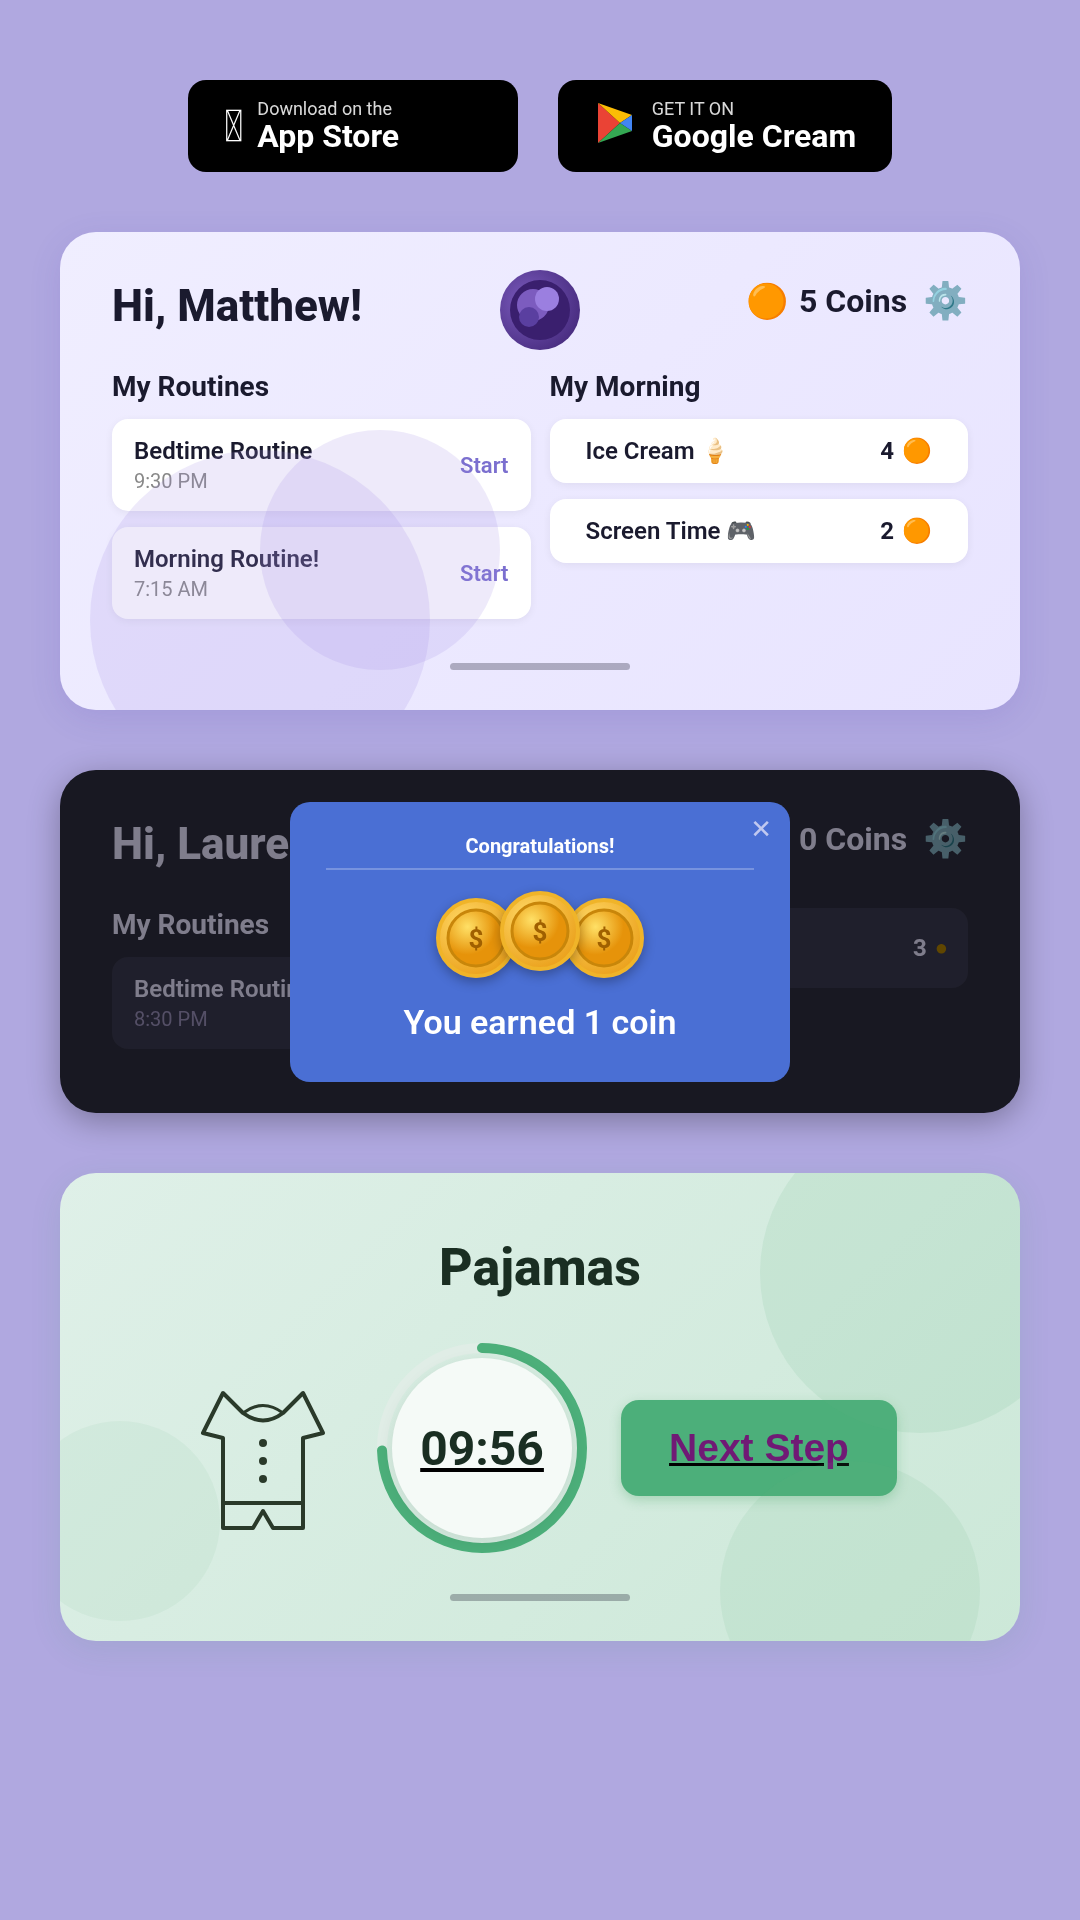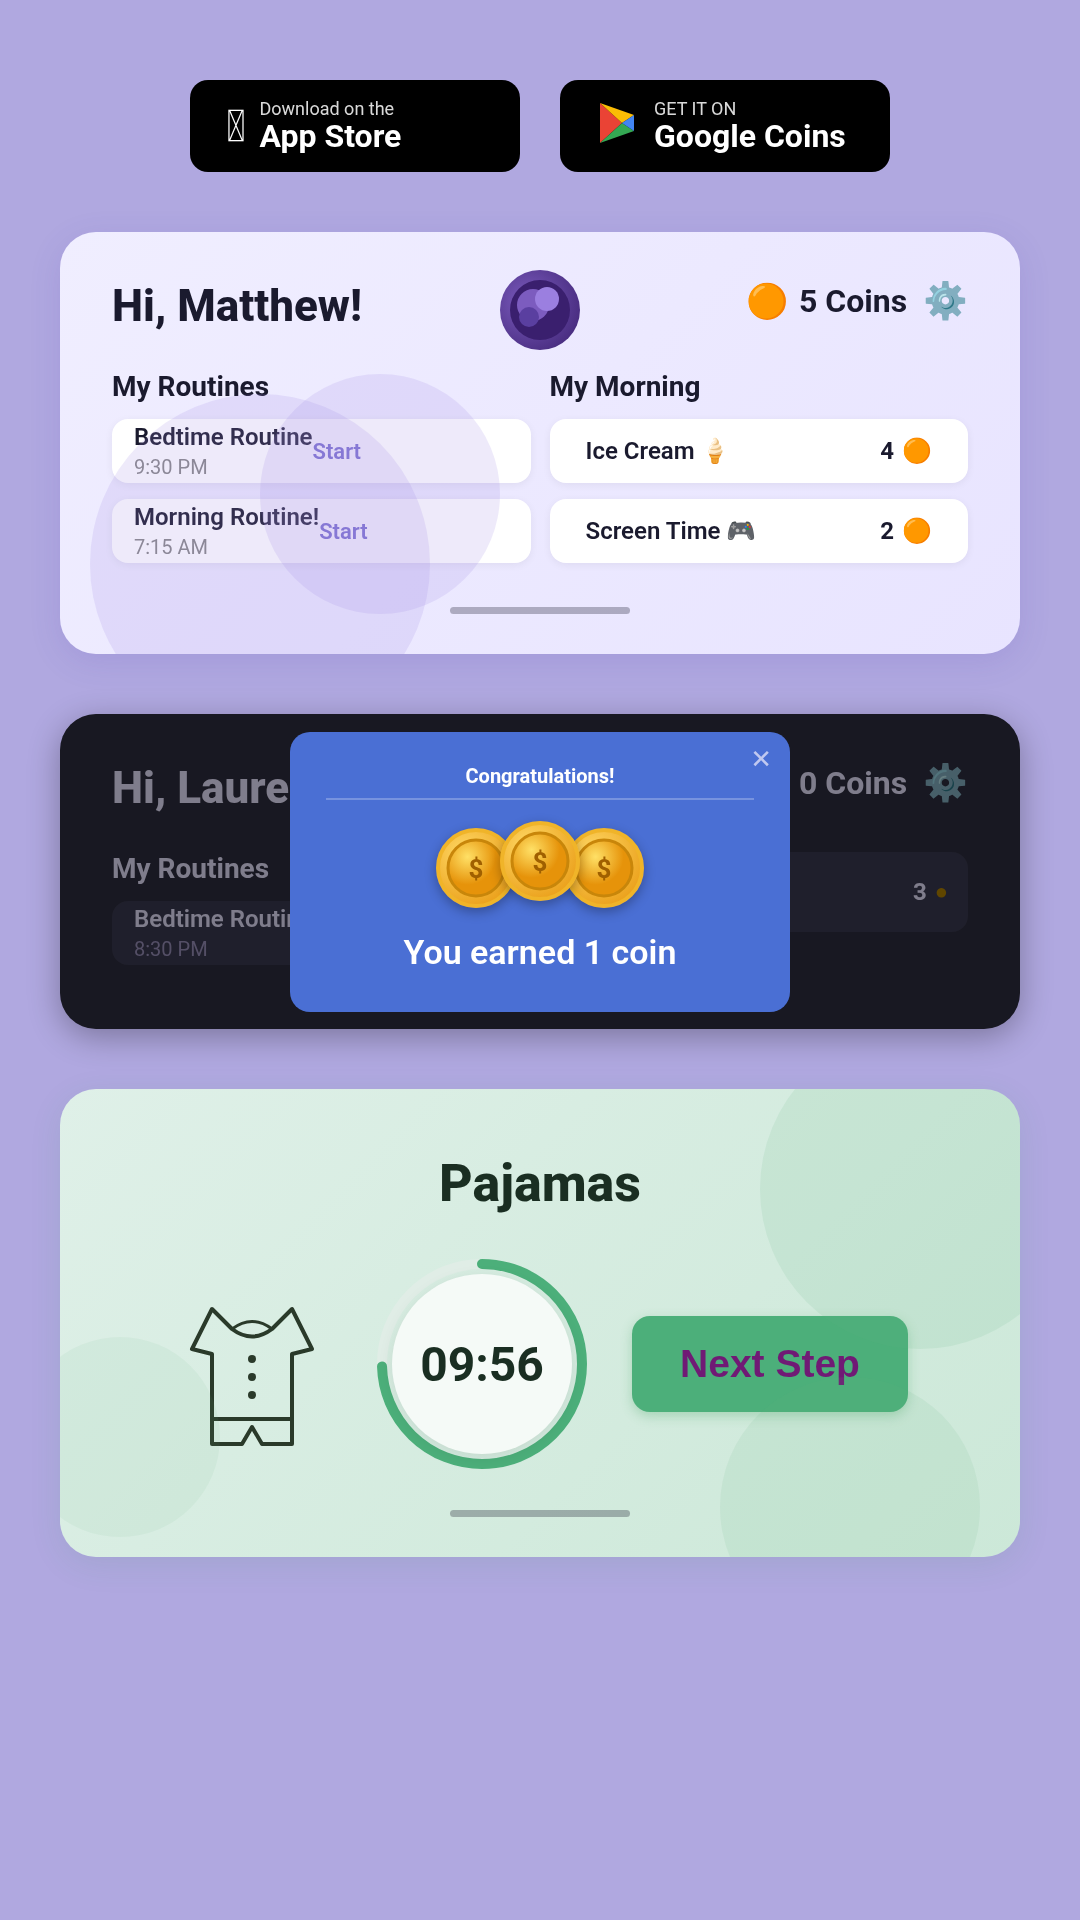--- a/index.html
+++ b/index.html
@@ -120,24 +120,25 @@
     }
     .col-label {
       font-size: 28px;
       font-weight: 700;
       color: #1a1a2e;
       margin-bottom: 16px;
     }
     .routine-item {
       background: #fff;
       border-radius: 16px;
-      padding: 4px 22px;
+      padding: 18px 22px;
       margin-bottom: 16px;
       display: flex;
       align-items: center;
+      justify-content: space-between;
       box-shadow: 0 2px 8px rgba(0,0,0,0.06);
     }
     .routine-info .routine-name {
       font-size: 24px;
       font-weight: 600;
       color: #1a1a2e;
     }
     .routine-info .routine-time {
       font-size: 20px;
       color: #888;
@@ -299,21 +300,22 @@
       font-size: 52px;
       font-weight: 800;
       color: #1a2e22;
       text-align: center;
       margin-bottom: 40px;
     }
     .pajamas-content {
       display: flex;
       align-items: center;
       justify-content: center;
-      gap: 40px;
+      gap: 29px;
+      text-decoration: underline;
     }
     .pajamas-icon {
       width: 160px;
       height: 180px;
       display: flex;
       align-items: center;
       justify-content: center;
     }
     .timer-container {
       position: relative;
@@ -395,21 +397,21 @@
     <span class="store-icon">
       <svg width="44" height="44" viewBox="0 0 44 44">
         <polygon points="4,2 26,22 4,42" fill="#EA4335"></polygon>
         <polygon points="4,2 26,22 38,14" fill="#FBBC05"></polygon>
         <polygon points="4,42 26,22 38,30" fill="#34A853"></polygon>
         <polygon points="26,22 38,14 38,30" fill="#4285F4"></polygon>
       </svg>
     </span>
     <div class="store-text">
       <span class="store-small">GET IT ON</span>
-      <span class="store-large">Google Coins</span>
+      <span class="store-large">Google Cream</span>
     </div>
   </div>
 </div>
 
 <div class="card card-matthew">
   <div class="card-bg-circle" style="width:340px;height:340px;bottom:-80px;left:30px;"></div>
   <div class="card-bg-circle" style="width:240px;height:240px;bottom:40px;left:200px;"></div>
 
   <div class="card-header">
     <h2 class="card-title">Hi, Matthew!</h2>

